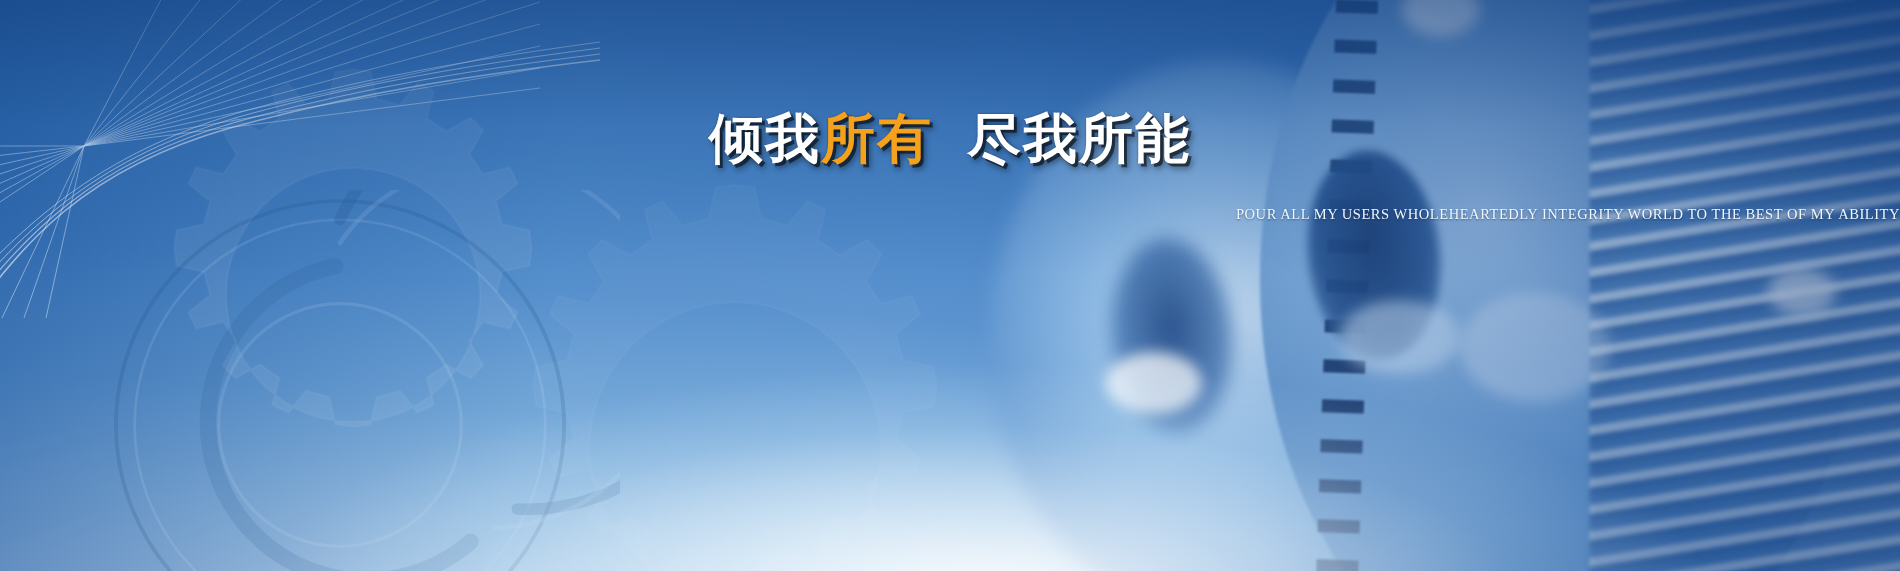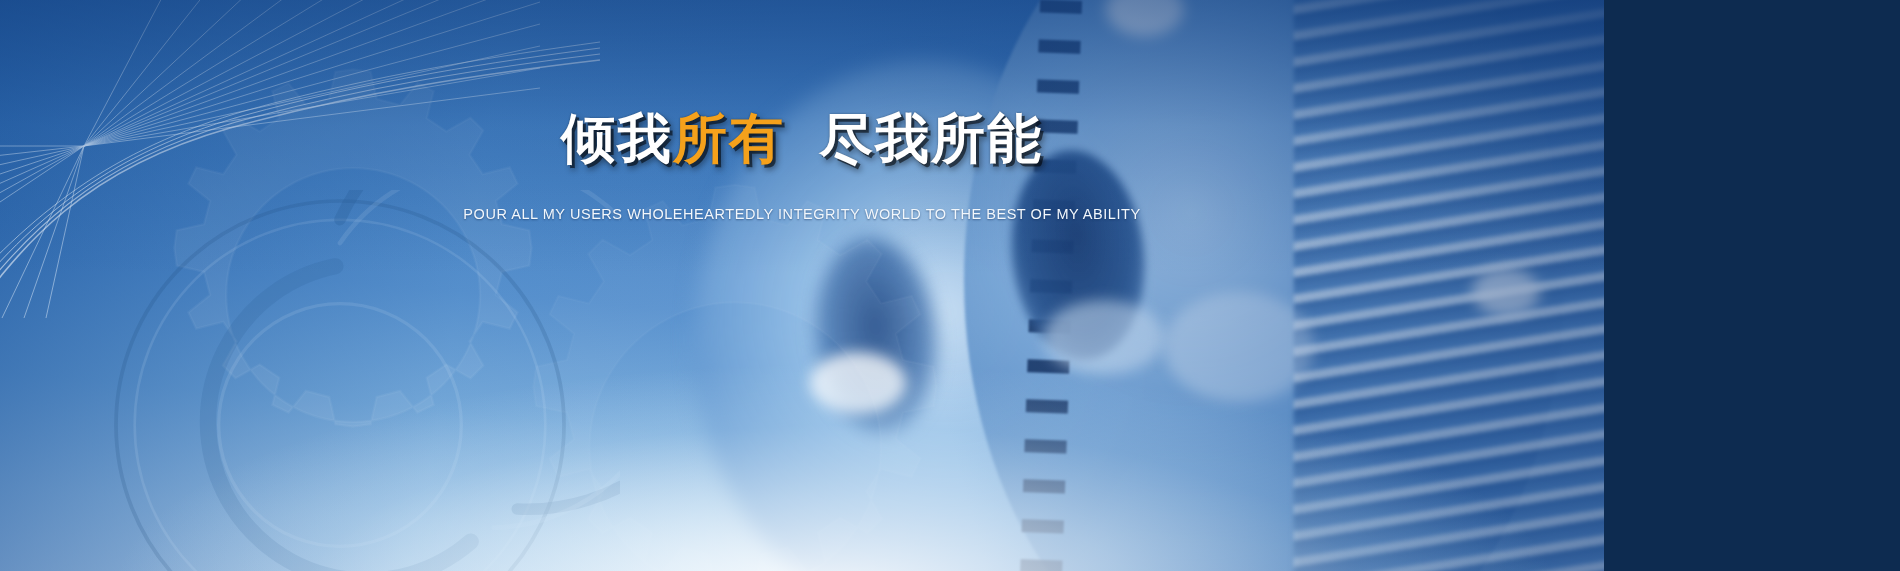--- a/index.html
+++ b/index.html
@@ -2,21 +2,21 @@
 <html><head>
 <meta charset="utf-8">
 <style>
   html, body {
     margin: 0;
     padding: 0;
     background: #0d2b50;
   }
   #banner {
     position: relative;
-    width: 1604px;
+    width: 1900px;
     height: 571px;
     overflow: hidden;
     font-family: "Liberation Sans", "DejaVu Sans", sans-serif;
     background: #0c4a6e;
   }
 
   
   .layer { position: absolute; inset: 0; }
 
   
@@ -190,21 +190,22 @@
   .gap { display: inline-block; width: 34px; }
 
   .subtitle {
     margin-top: 40px;
     color: #f2f7fc;
     font-size: 14.5px;
     font-weight: 400;
     letter-spacing: .55px;
     white-space: nowrap;
     text-shadow: 0 1px 2px rgba(14,44,90,.55);
-    font-family: Liberation Sans, sans-serif;
+    font-family: Liberation Serif, serif;
+    text-align: right;
   }
 </style>
 </head>
 <body>
 
 <div id="banner">
 
   <div class="layer bg-base"></div>
   <div class="layer bg-left-wash"></div>
 

